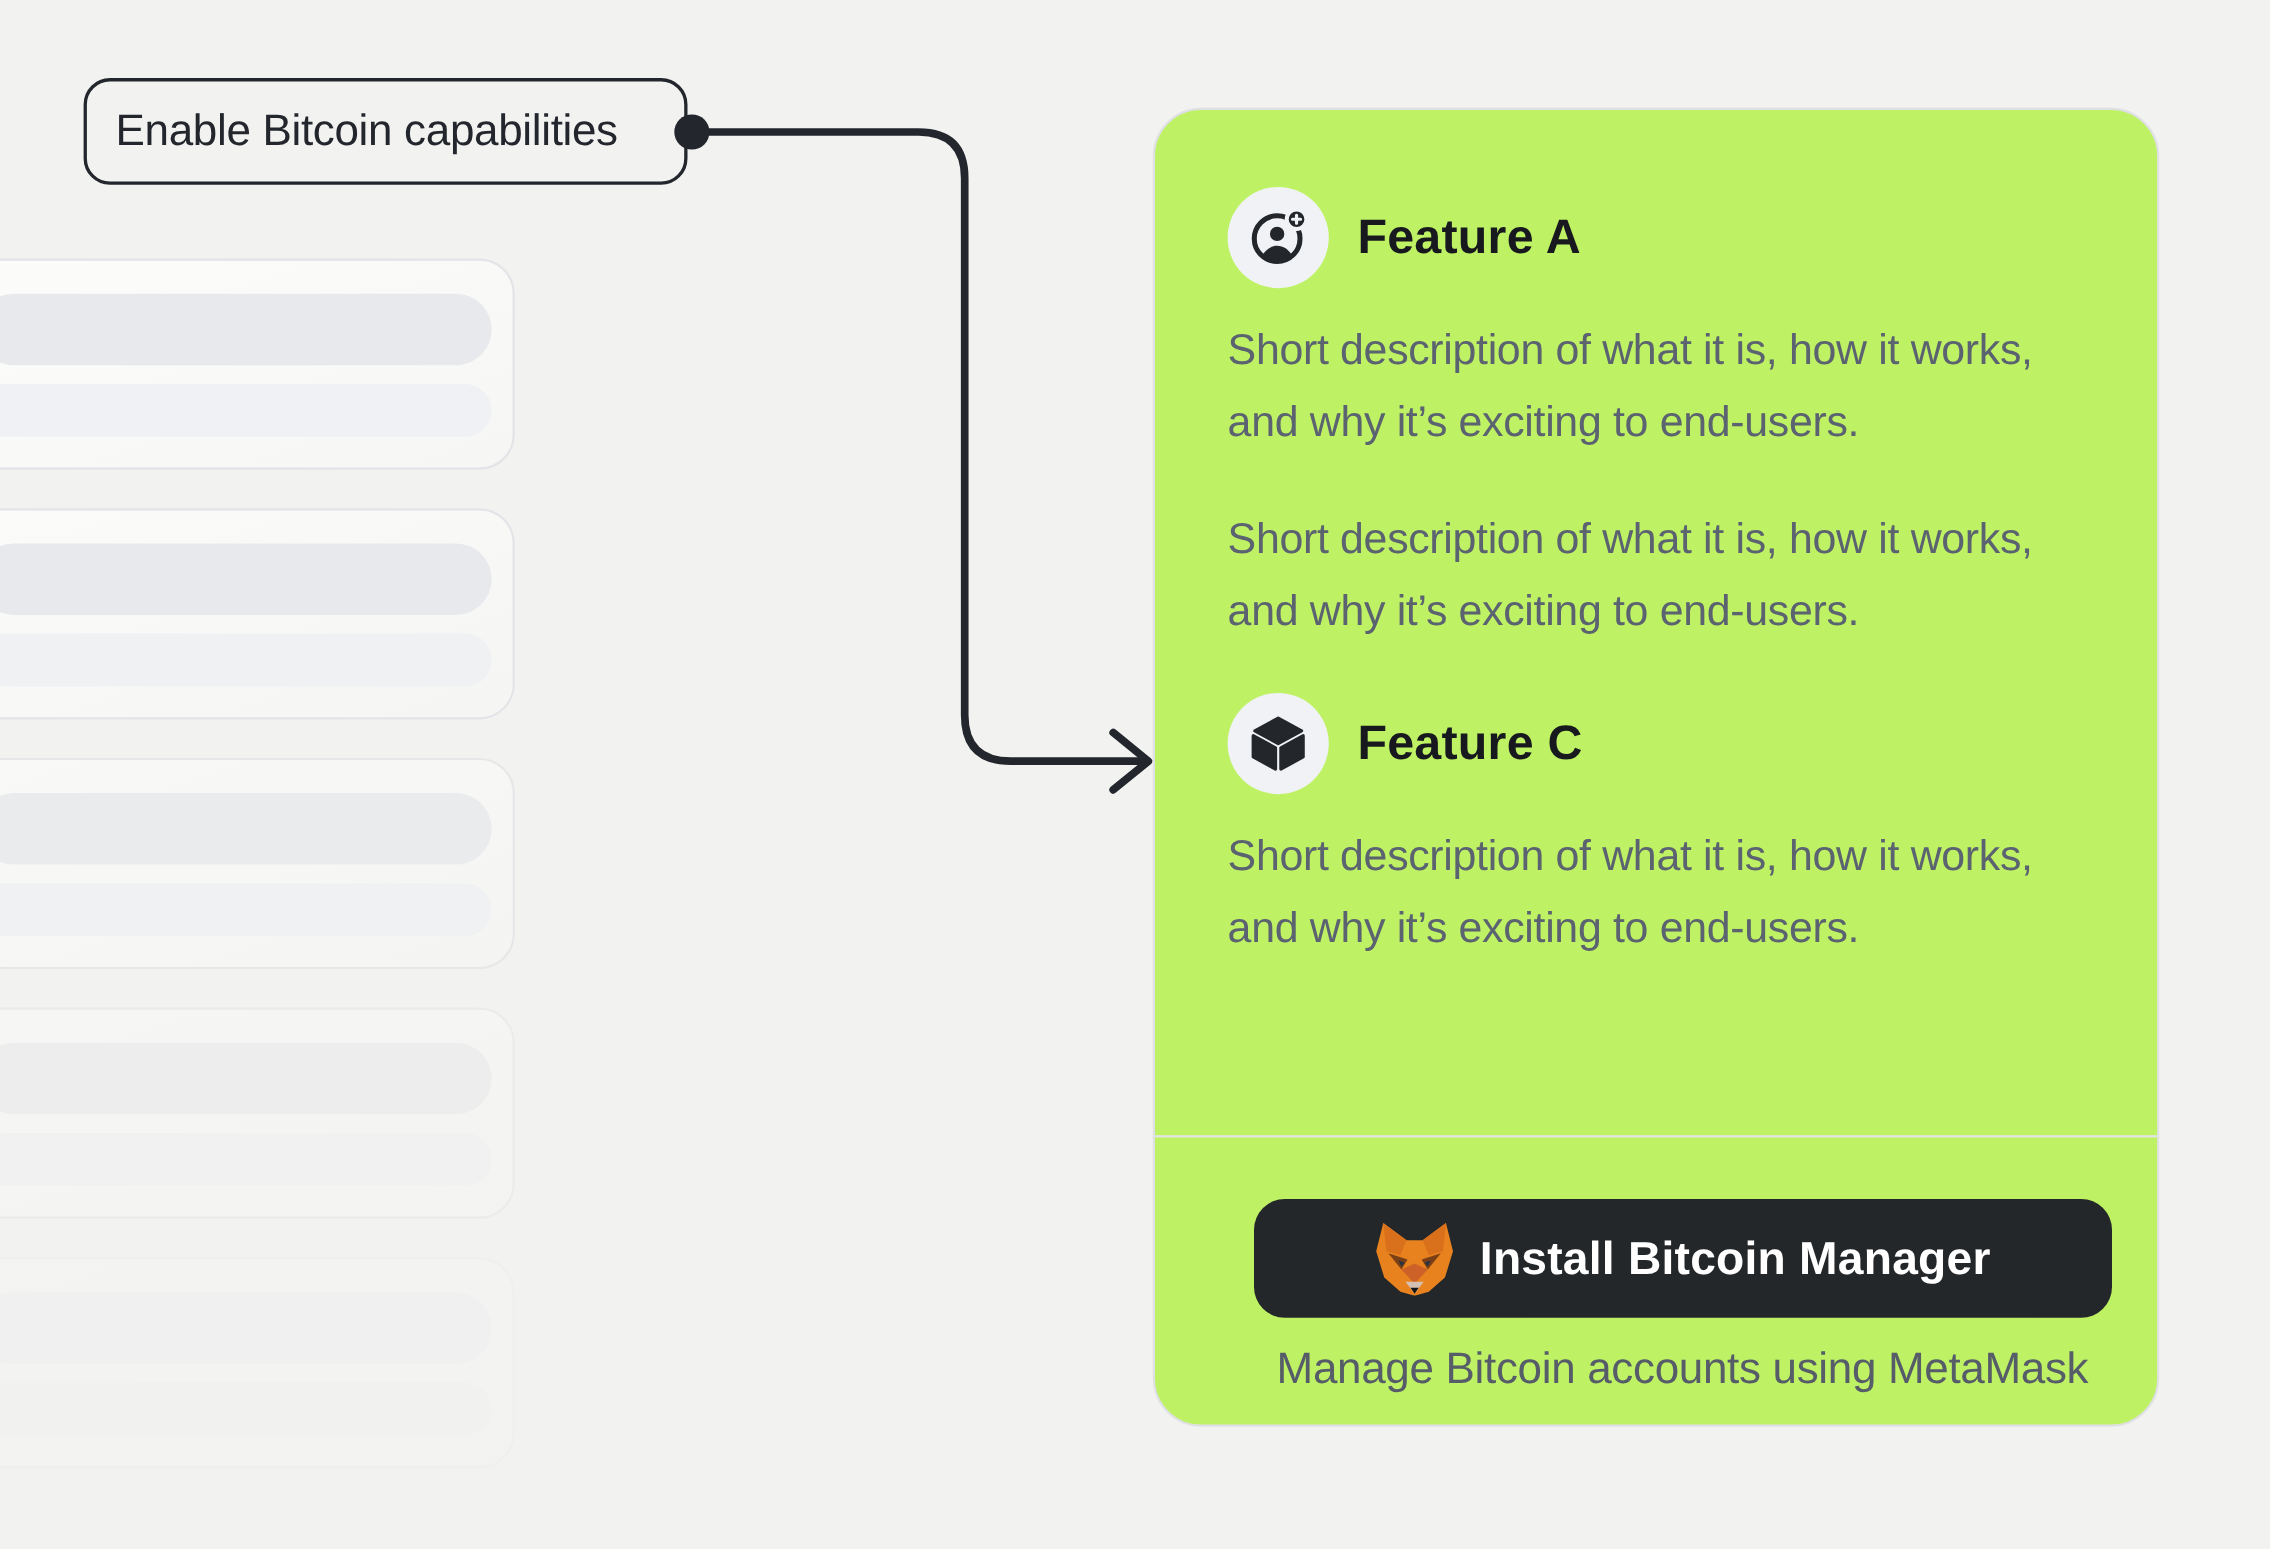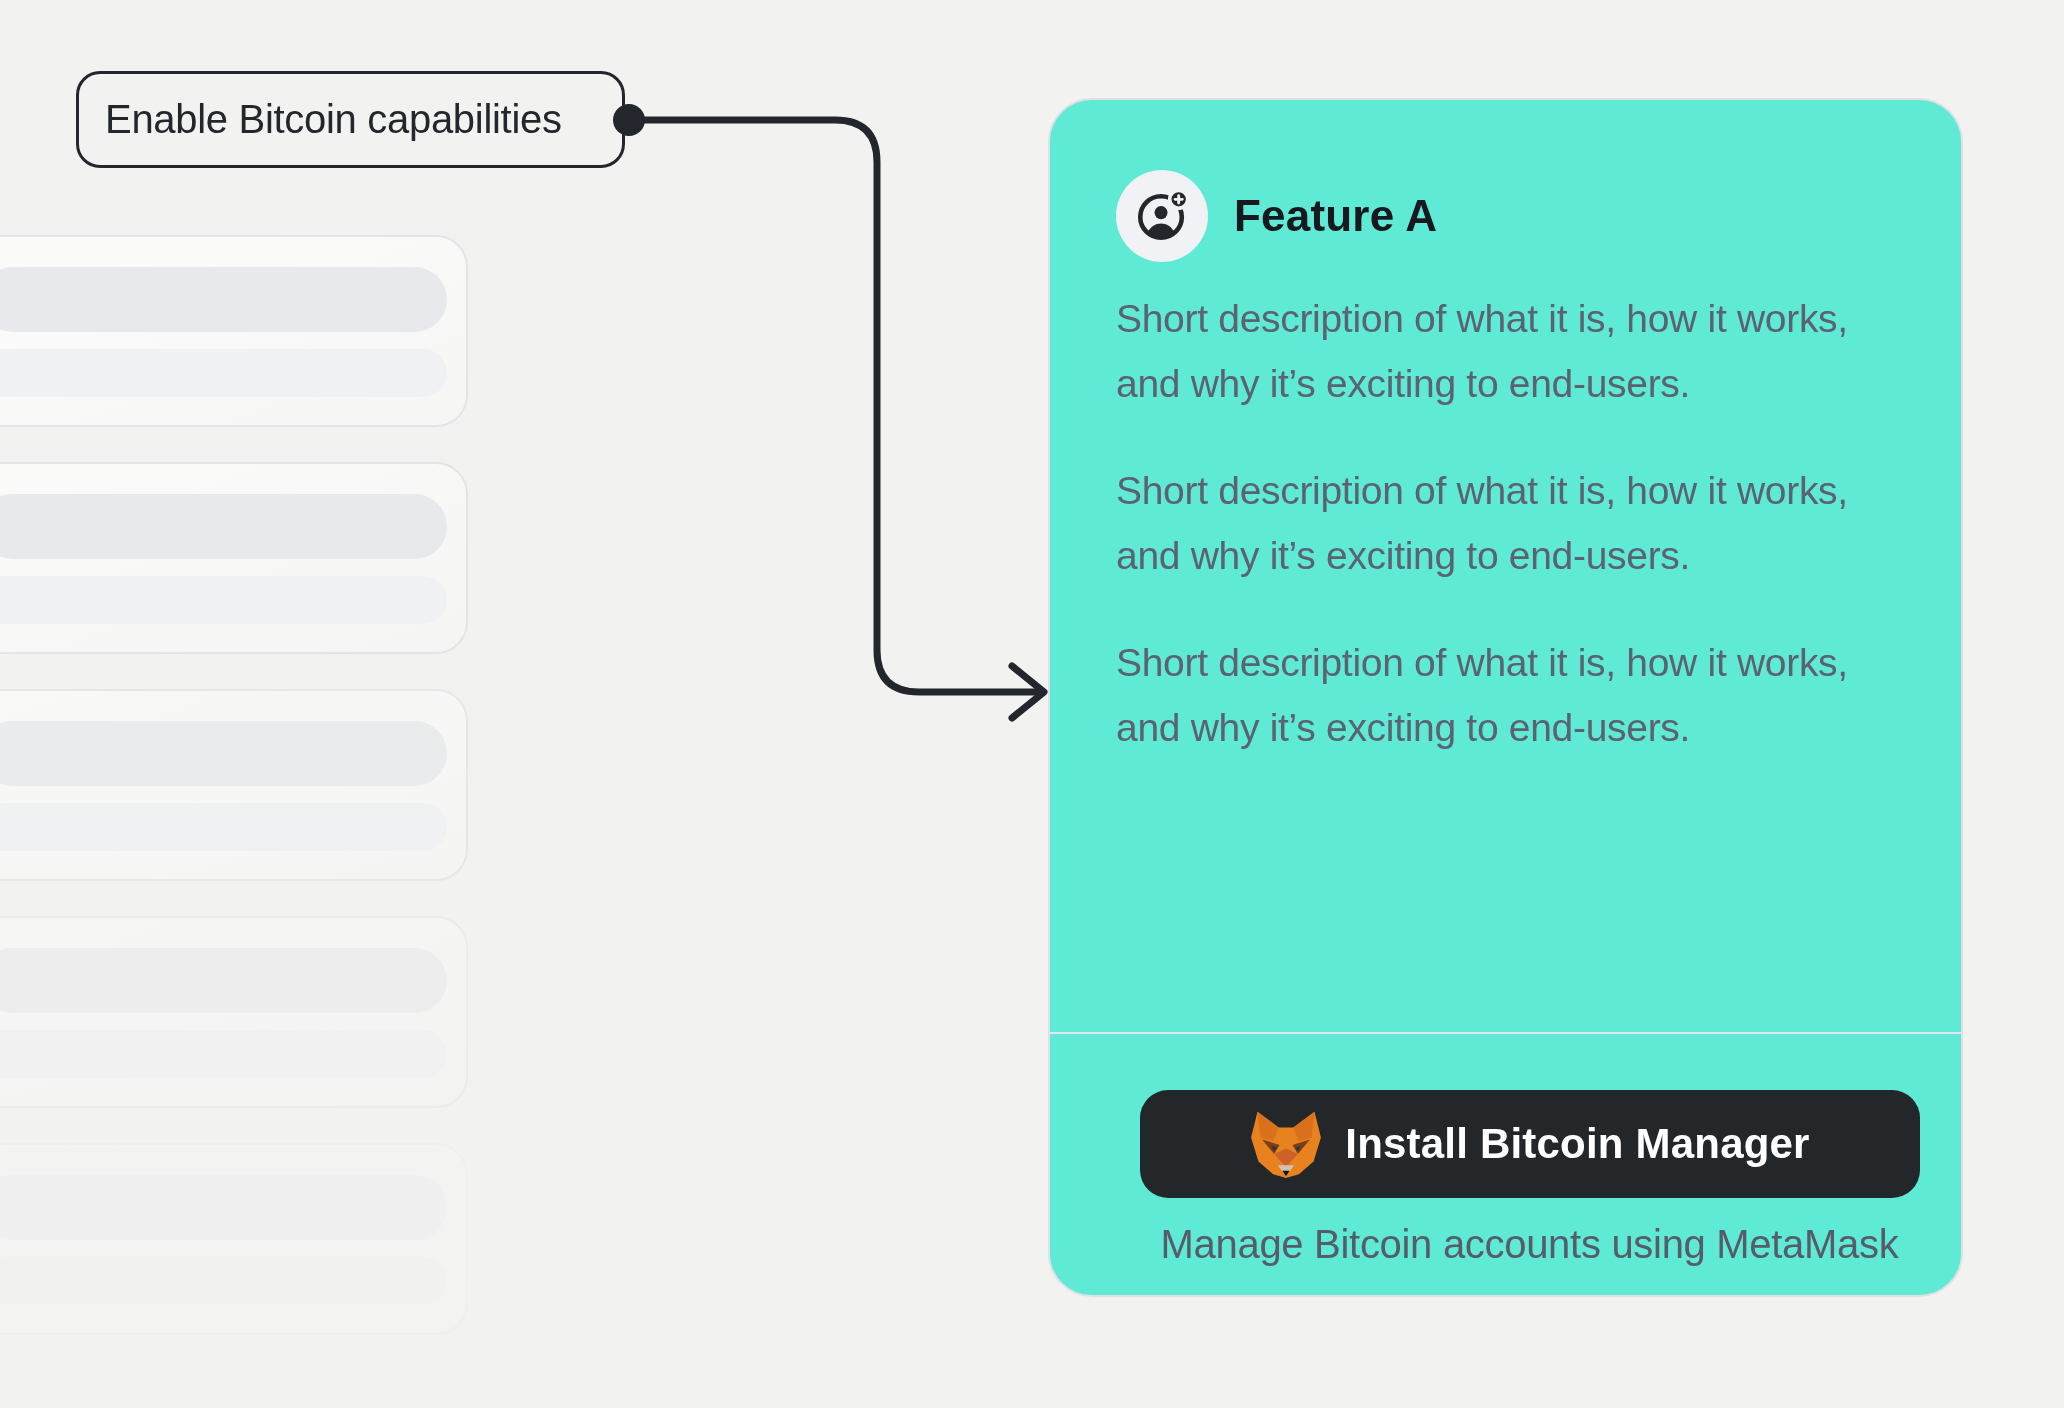--- a/index.html
+++ b/index.html
@@ -33,21 +33,21 @@
   .skel-card .bar2{top:112px;height:48px;border-radius:24px;background:#f0f1f4;}
   .sk1{top:235px;opacity:1;}
   .sk2{top:462px;opacity:.95;}
   .sk3{top:689px;opacity:.72;}
   .sk4{top:916px;opacity:.45;}
   .sk5{top:1143px;opacity:.2;}
 
   
   .panel{
     position:absolute;left:1048px;top:98px;width:915px;height:1199px;
-    box-sizing:border-box;background:#5eead4;
+    box-sizing:border-box;background:#bef264;
     border:2px solid #dfe0e3;border-radius:44px;overflow:hidden;
   }
   .panel-main{position:absolute;top:0;left:0;right:0;height:932px;
     box-sizing:border-box;padding:70px 66px 0;}
   .feature{margin-bottom:42px;}
   .feature-head{display:flex;align-items:center;gap:26px;height:92px;}
   .icon-circle{
     width:92px;height:92px;border-radius:50%;background:#f1f2f5;
     display:flex;align-items:center;justify-content:center;flex:0 0 auto;
   }
@@ -124,20 +124,32 @@
           <h3 class="feature-title">Feature A</h3>
         </div>
         <p class="feature-desc">Short description of what it is, how it works, and why it’s exciting to end-users.</p>
       </section>
 
       <section class="feature">
         <p class="feature-desc">Short description of what it is, how it works, and why it’s exciting to end-users.</p>
       </section>
 
       <section class="feature">
+        <div class="feature-head">
+          <span class="icon-circle">
+            <svg viewBox="0 0 24 24">
+              <g fill="#23272b" stroke="#23272b" stroke-width="1.2" stroke-linejoin="round">
+                <polygon points="12,2.4 20.8,7.2 12,12 3.2,7.2"></polygon>
+                <polygon points="2.6,9 11,13.6 11,21.6 2.6,17"></polygon>
+                <polygon points="21.4,9 13,13.6 13,21.6 21.4,17"></polygon>
+              </g>
+            </svg>
+          </span>
+          <h3 class="feature-title">Feature C</h3>
+        </div>
         <p class="feature-desc">Short description of what it is, how it works, and why it’s exciting to end-users.</p>
       </section>
 
     </div>
 
     <div class="panel-divider"></div>
 
     <div class="panel-footer">
       <button class="install-btn">
         <svg viewBox="0 0 80 74">

